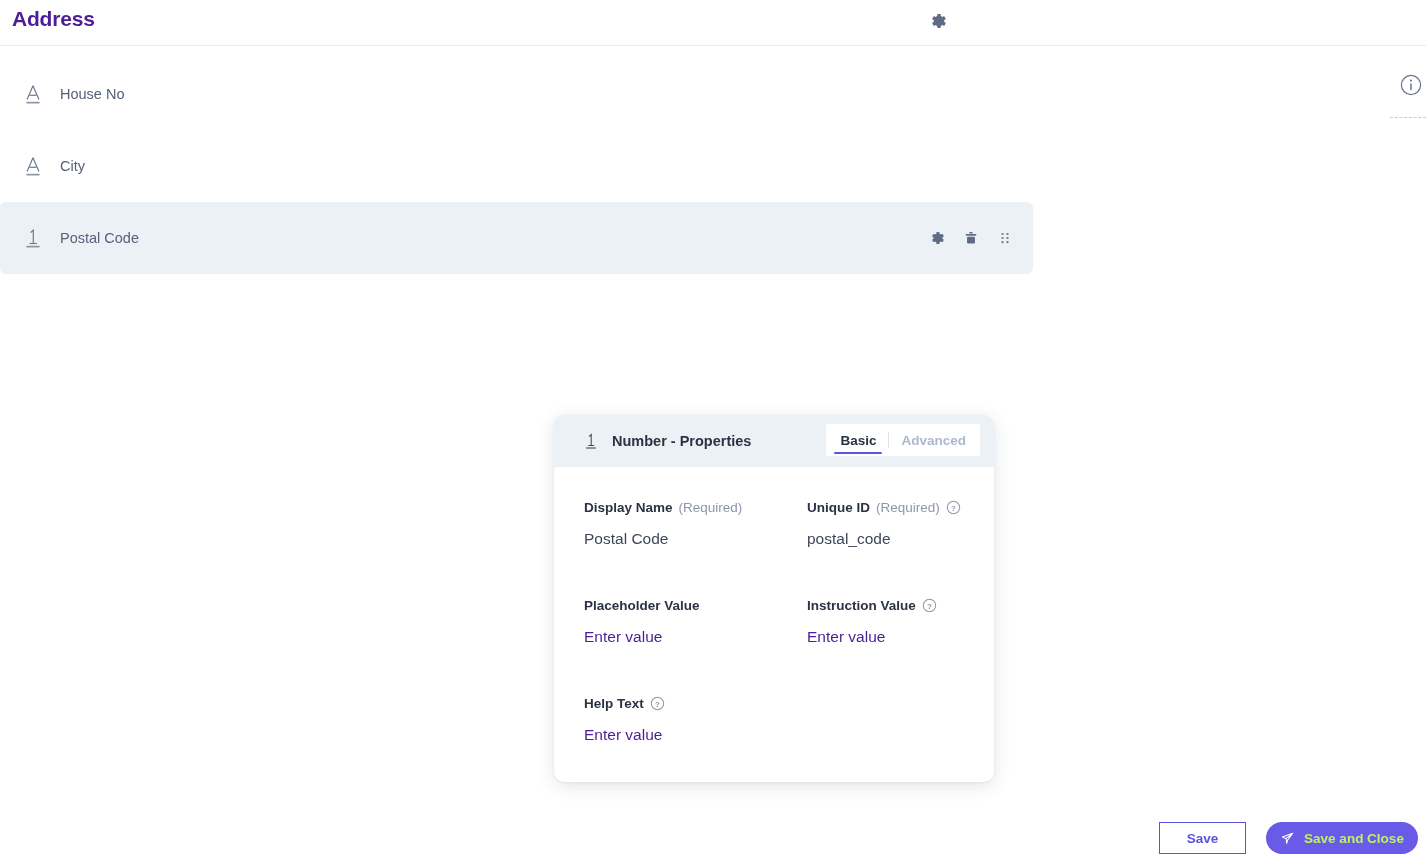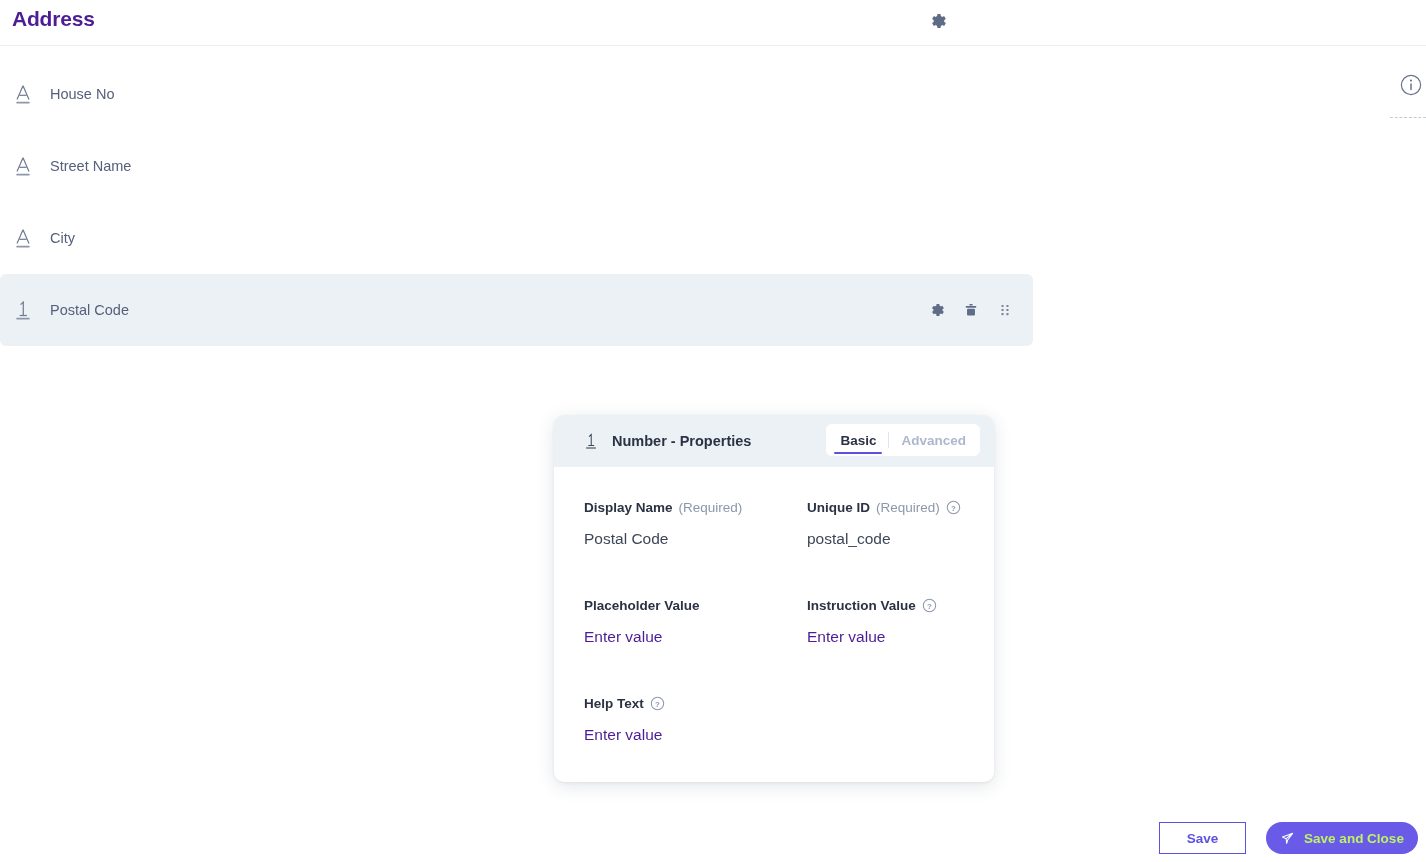--- a/index.html
+++ b/index.html
@@ -70,21 +70,21 @@
     position: absolute;
     top: 58px;
     left: 0;
     width: 1033px;
   }
   .field-row {
     position: relative;
     height: 72px;
     display: flex;
     align-items: center;
-    padding-left: 10px;
+    padding-left: 20px;
     border-radius: 6px;
     cursor: pointer;
   }
   .field-row.selected {
     background: #ecf1f5;
   }
   .field-icon {
     width: 26px;
     height: 30px;
     flex: 0 0 26px;
@@ -146,21 +146,21 @@
     font-size: 14.5px;
     font-weight: bold;
     color: #2b3243;
   }
   .tab-group {
     position: absolute;
     right: 14px;
     top: 9px;
     height: 32px;
     background: #ffffff;
-    border-radius: 6px;
+    border-radius: 0;
     display: flex;
     align-items: stretch;
     padding: 0 2px;
   }
   .tab {
     position: relative;
     display: flex;
     align-items: center;
     padding: 0 12px;
     font-size: 13.5px;
@@ -296,30 +296,20 @@
         <svg viewBox="0 0 24 28" width="22" height="26" aria-hidden="true">
           <path d="M12 5 L5.5 20 M12 5 L18.5 20" fill="none" stroke="#6d788f" stroke-width="1.3"></path>
           <path d="M8.1 15.4 H15.9" fill="none" stroke="#6d788f" stroke-width="1.3"></path>
           <rect x="4.6" y="22.4" width="14.8" height="2" rx="1" fill="#8c97ac"></rect>
         </svg>
       </span>
       <span class="field-label">House No</span>
     </div>
 
 
-    <div class="field-row">
-      <span class="field-icon">
-        <svg viewBox="0 0 24 28" width="22" height="26" aria-hidden="true">
-          <path d="M12 5 L5.5 20 M12 5 L18.5 20" fill="none" stroke="#6d788f" stroke-width="1.3"></path>
-          <path d="M8.1 15.4 H15.9" fill="none" stroke="#6d788f" stroke-width="1.3"></path>
-          <rect x="4.6" y="22.4" width="14.8" height="2" rx="1" fill="#8c97ac"></rect>
-        </svg>
-      </span>
-      <span class="field-label">Street Name</span>
-    </div>
 
     <div class="field-row">
       <span class="field-icon">
         <svg viewBox="0 0 24 28" width="22" height="26" aria-hidden="true">
           <path d="M12 5 L5.5 20 M12 5 L18.5 20" fill="none" stroke="#6d788f" stroke-width="1.3"></path>
           <path d="M8.1 15.4 H15.9" fill="none" stroke="#6d788f" stroke-width="1.3"></path>
           <rect x="4.6" y="22.4" width="14.8" height="2" rx="1" fill="#8c97ac"></rect>
         </svg>
       </span>
       <span class="field-label">City</span>

